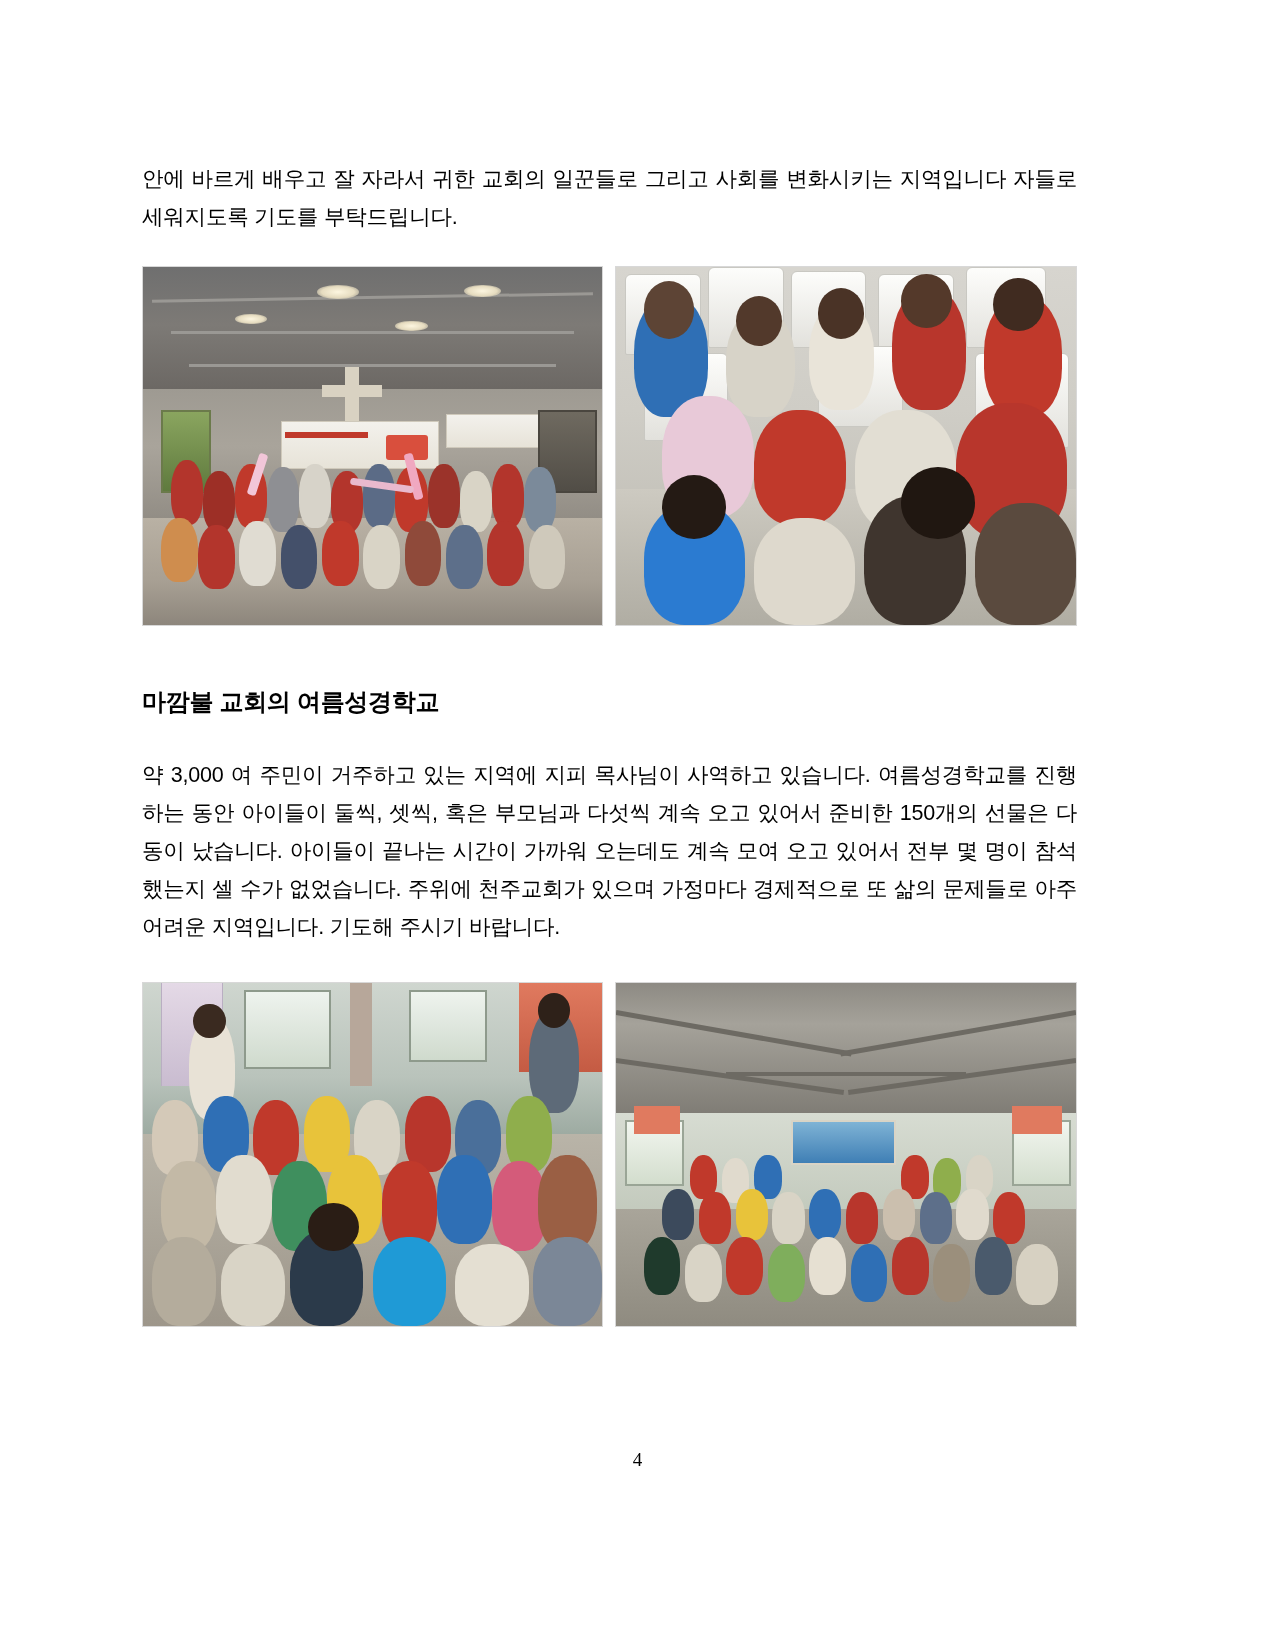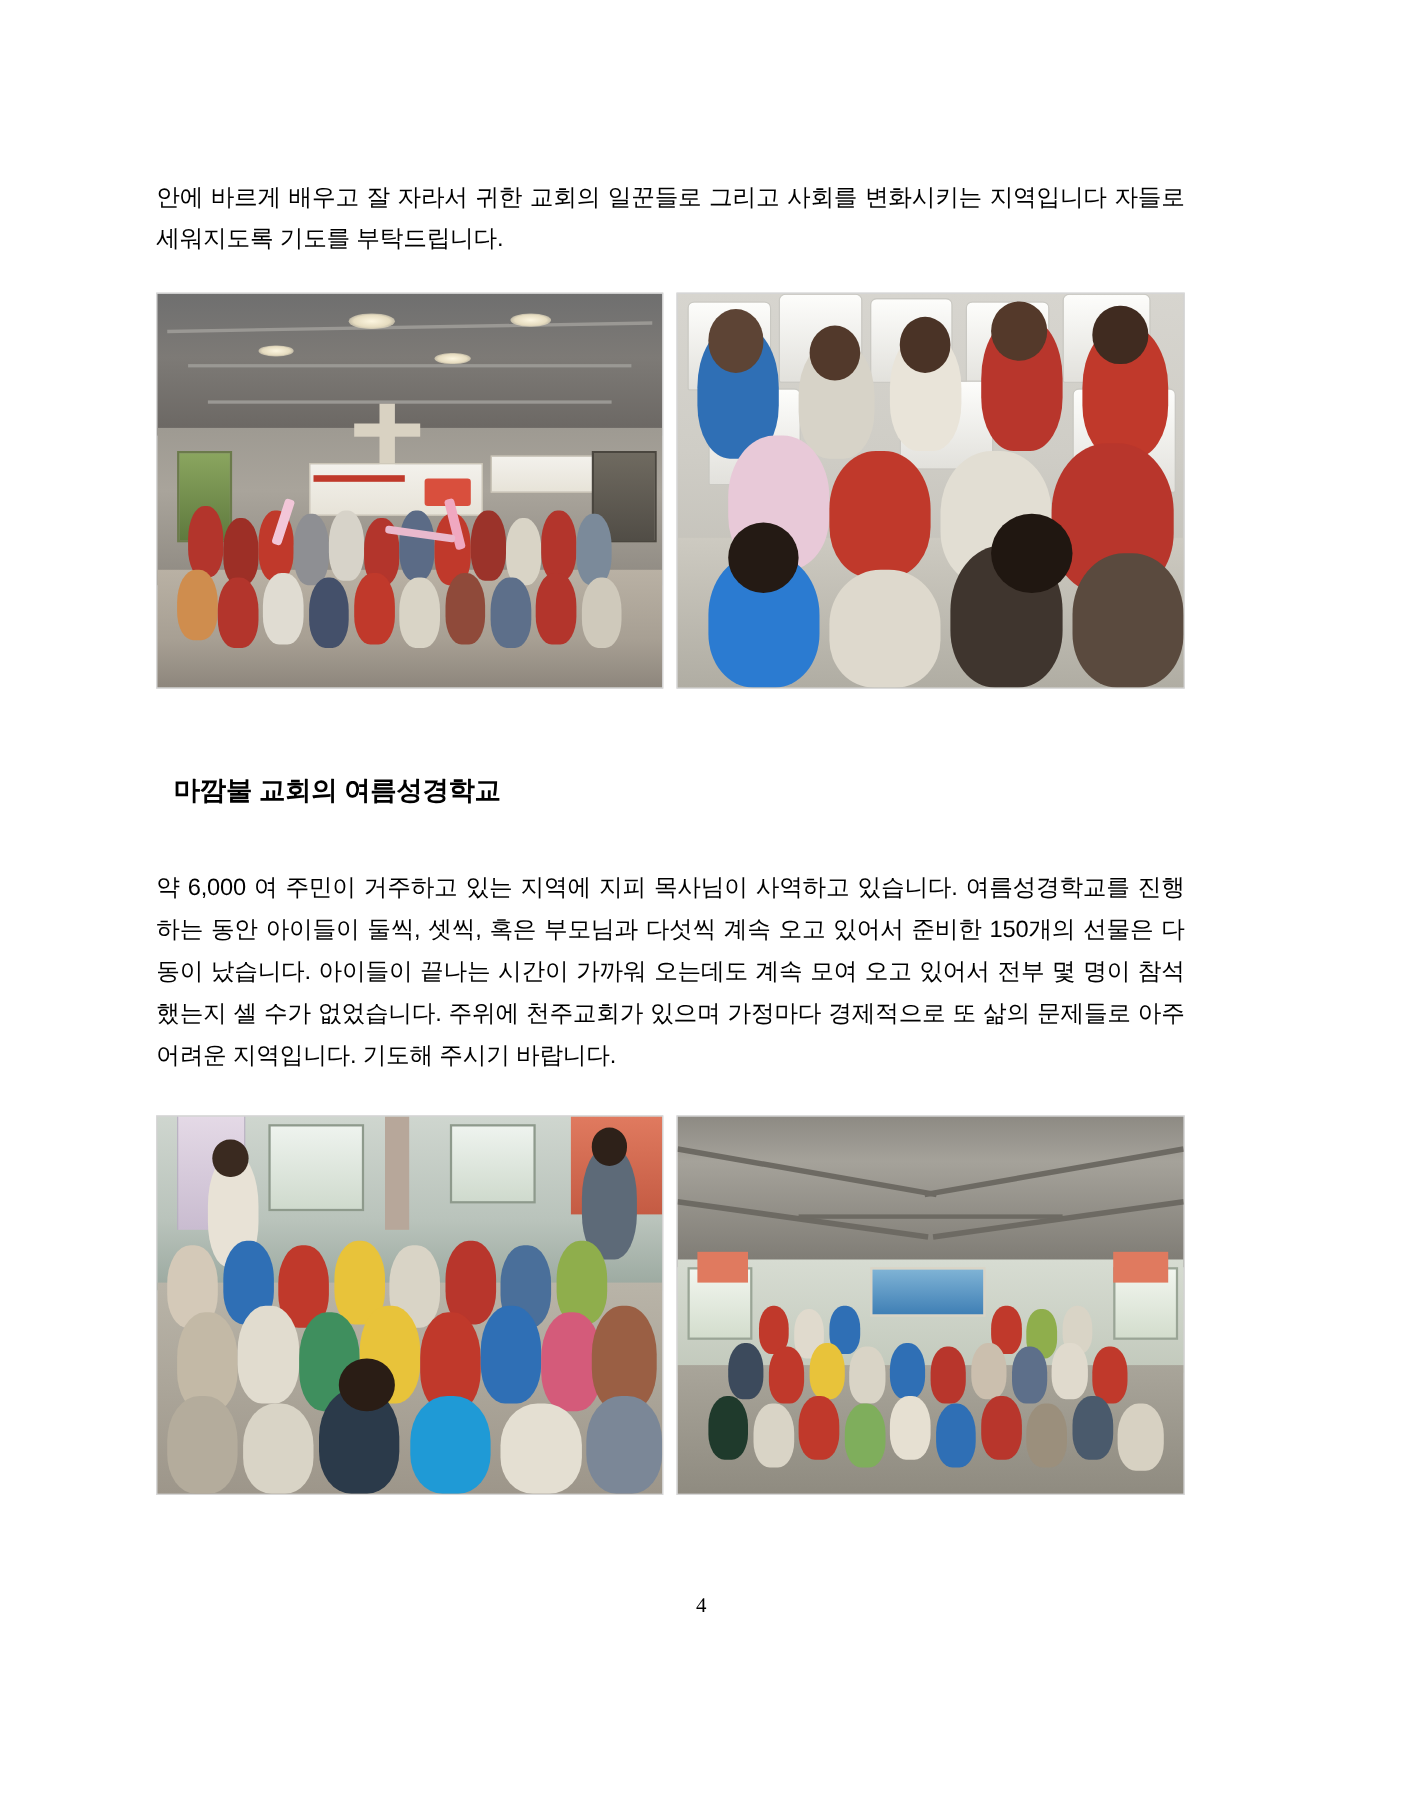--- a/index.html
+++ b/index.html
@@ -32,21 +32,21 @@
     font-size: 21.5px;
     line-height: 38px;
     margin: 0;
     text-align: justify;
     text-justify: inter-word;
     letter-spacing: -0.2px;
   }
   h2.section-heading {
     font-size: 24px;
     font-weight: bold;
-    margin: 16px;
+    margin: 0;
     letter-spacing: -0.3px;
   }
   .spacer-after-intro { height: 30px; }
   .spacer-before-heading { height: 60px; }
   .spacer-after-heading { height: 38px; }
   .spacer-before-gallery2 { height: 36px; }
 
   .gallery {
     display: flex;
     gap: 12px;
@@ -262,21 +262,21 @@
         <div class="layer crowd-dot" style="left:78%;top:66%;width:22%;height:34%;background:#5a4a3e;"></div>
       </div>
     </div>
 
     <div class="spacer-before-heading"></div>
 
     <h2 class="section-heading">마깜불 교회의 여름성경학교</h2>
 
     <div class="spacer-after-heading"></div>
 
-    <p class="body-text">약 6,000 여 주민이 거주하고 있는 지역에 지피 목사님이 사역하고 있습니다. 여름성경학교를 진행하는 동안 아이들이 둘씩, 셋씩, 혹은 부모님과 다섯씩 계속 오고 있어서 준비한 150개의 선물은 다 동이 났습니다. 아이들이 끝나는 시간이 가까워 오는데도 계속 모여 오고 있어서 전부 몇 명이 참석했는지 셀 수가 없었습니다. 주위에 천주교회가 있으며 가정마다 경제적으로 또 삶의 문제들로 아주 어려운 지역입니다. 기도해 주시기 바랍니다.</p>
+    <p class="body-text">약 3,000 여 주민이 거주하고 있는 지역에 지피 목사님이 사역하고 있습니다. 여름성경학교를 진행하는 동안 아이들이 둘씩, 셋씩, 혹은 부모님과 다섯씩 계속 오고 있어서 준비한 150개의 선물은 다 동이 났습니다. 아이들이 끝나는 시간이 가까워 오는데도 계속 모여 오고 있어서 전부 몇 명이 참석했는지 셀 수가 없었습니다. 주위에 천주교회가 있으며 가정마다 경제적으로 또 삶의 문제들로 아주 어려운 지역입니다. 기도해 주시기 바랍니다.</p>
 
     <div class="spacer-before-gallery2"></div>
 
     <div class="gallery">
 
       <div class="photo photo-c">
         <div class="layer p3-bgwall"></div>
         <div class="layer p3-curtain" style="left:4%;top:0%;width:13%;height:30%;"></div>
         <div class="layer p3-window" style="left:22%;top:2%;width:18%;height:22%;"></div>
         <div class="layer p3-window" style="left:58%;top:2%;width:16%;height:20%;"></div>

